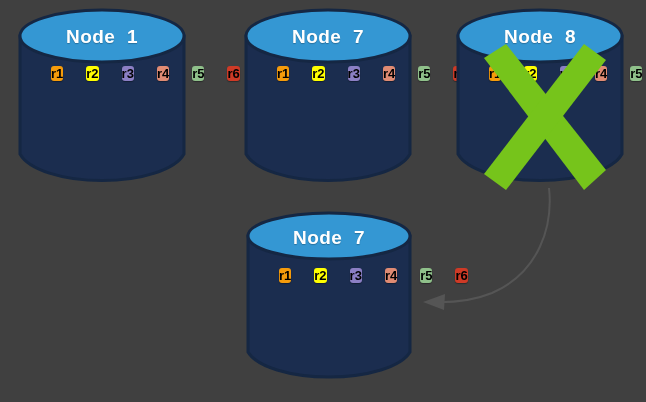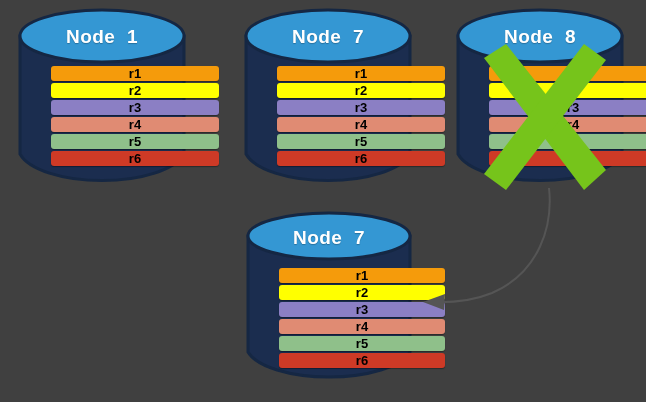--- a/index.html
+++ b/index.html
@@ -39,21 +39,22 @@
     letter-spacing: 0.5px;
     text-shadow: 0 1px 1px rgba(0,0,0,0.25);
     pointer-events: none;
     white-space: pre;
   }
   .rows {
     position: absolute;
     left: 0;
     width: 100%;
     display: flex;
-    flex-direction: column;
+    flex-direction: row;
+    gap: 23px;
   }
   .row {
     height: 15px;
     margin-bottom: 2px;
     border-radius: 3px;
     box-shadow: 0 1px 1px rgba(0,0,0,0.35);
     display: flex;
     align-items: center;
     justify-content: center;
     color: #000000;

